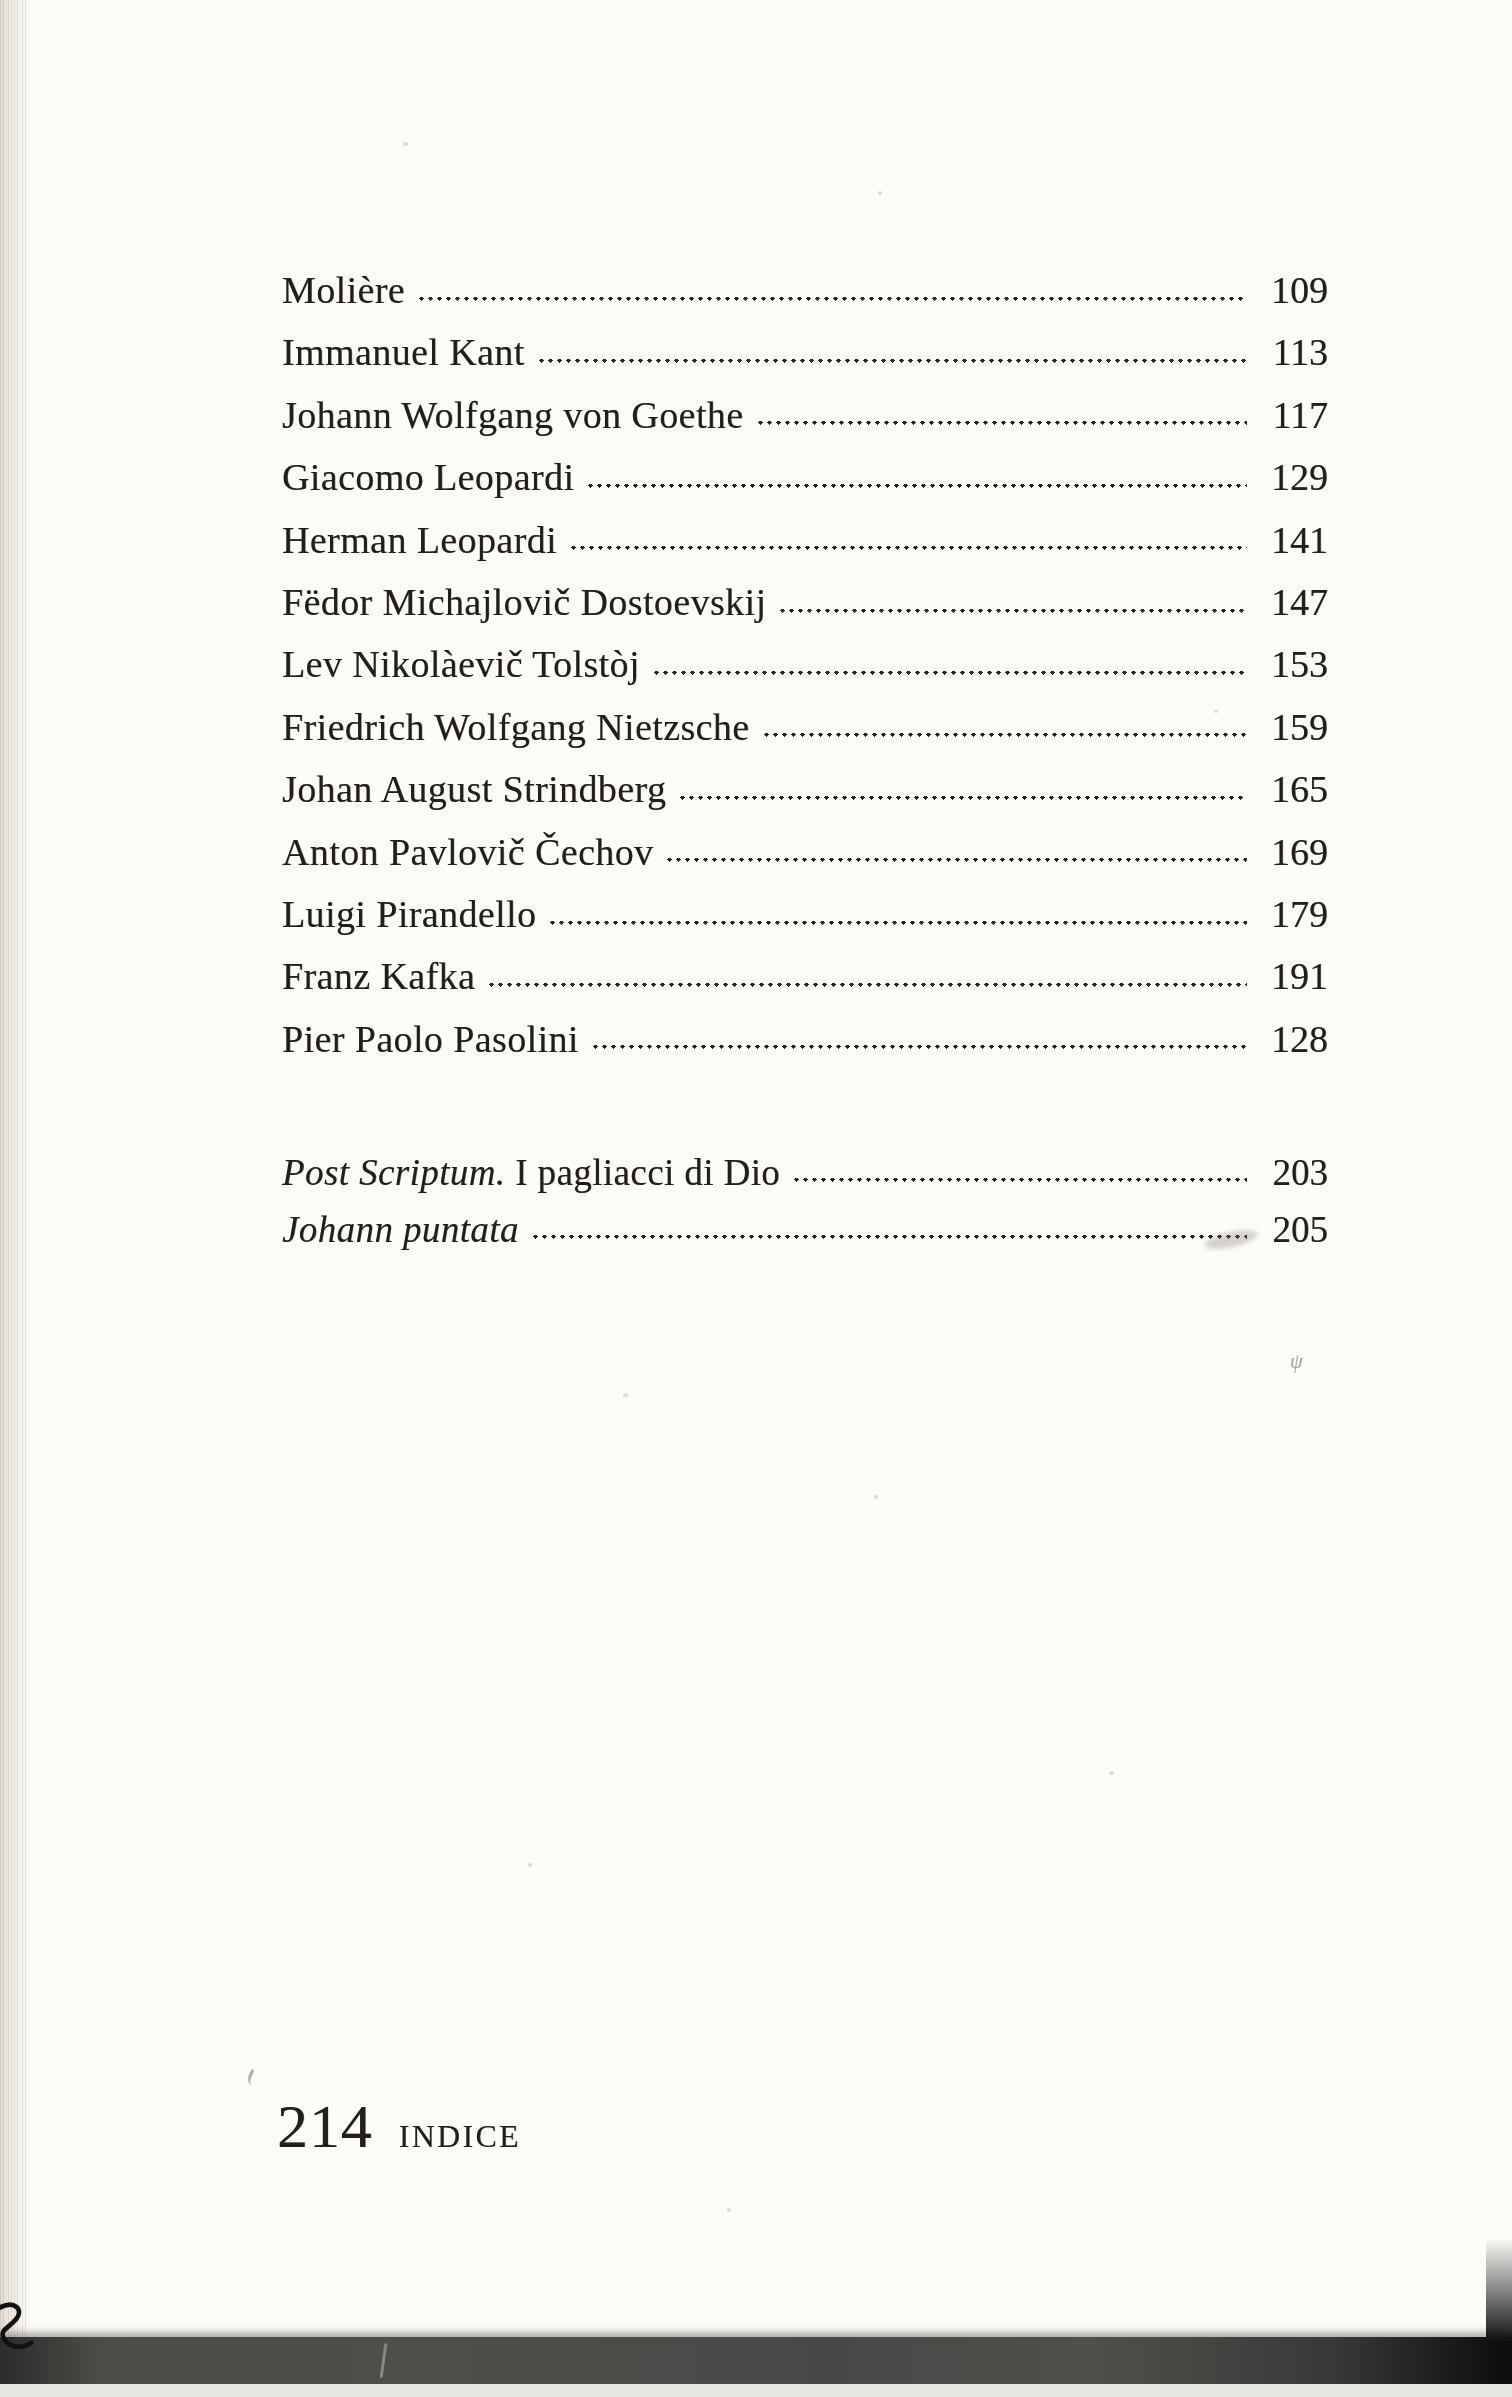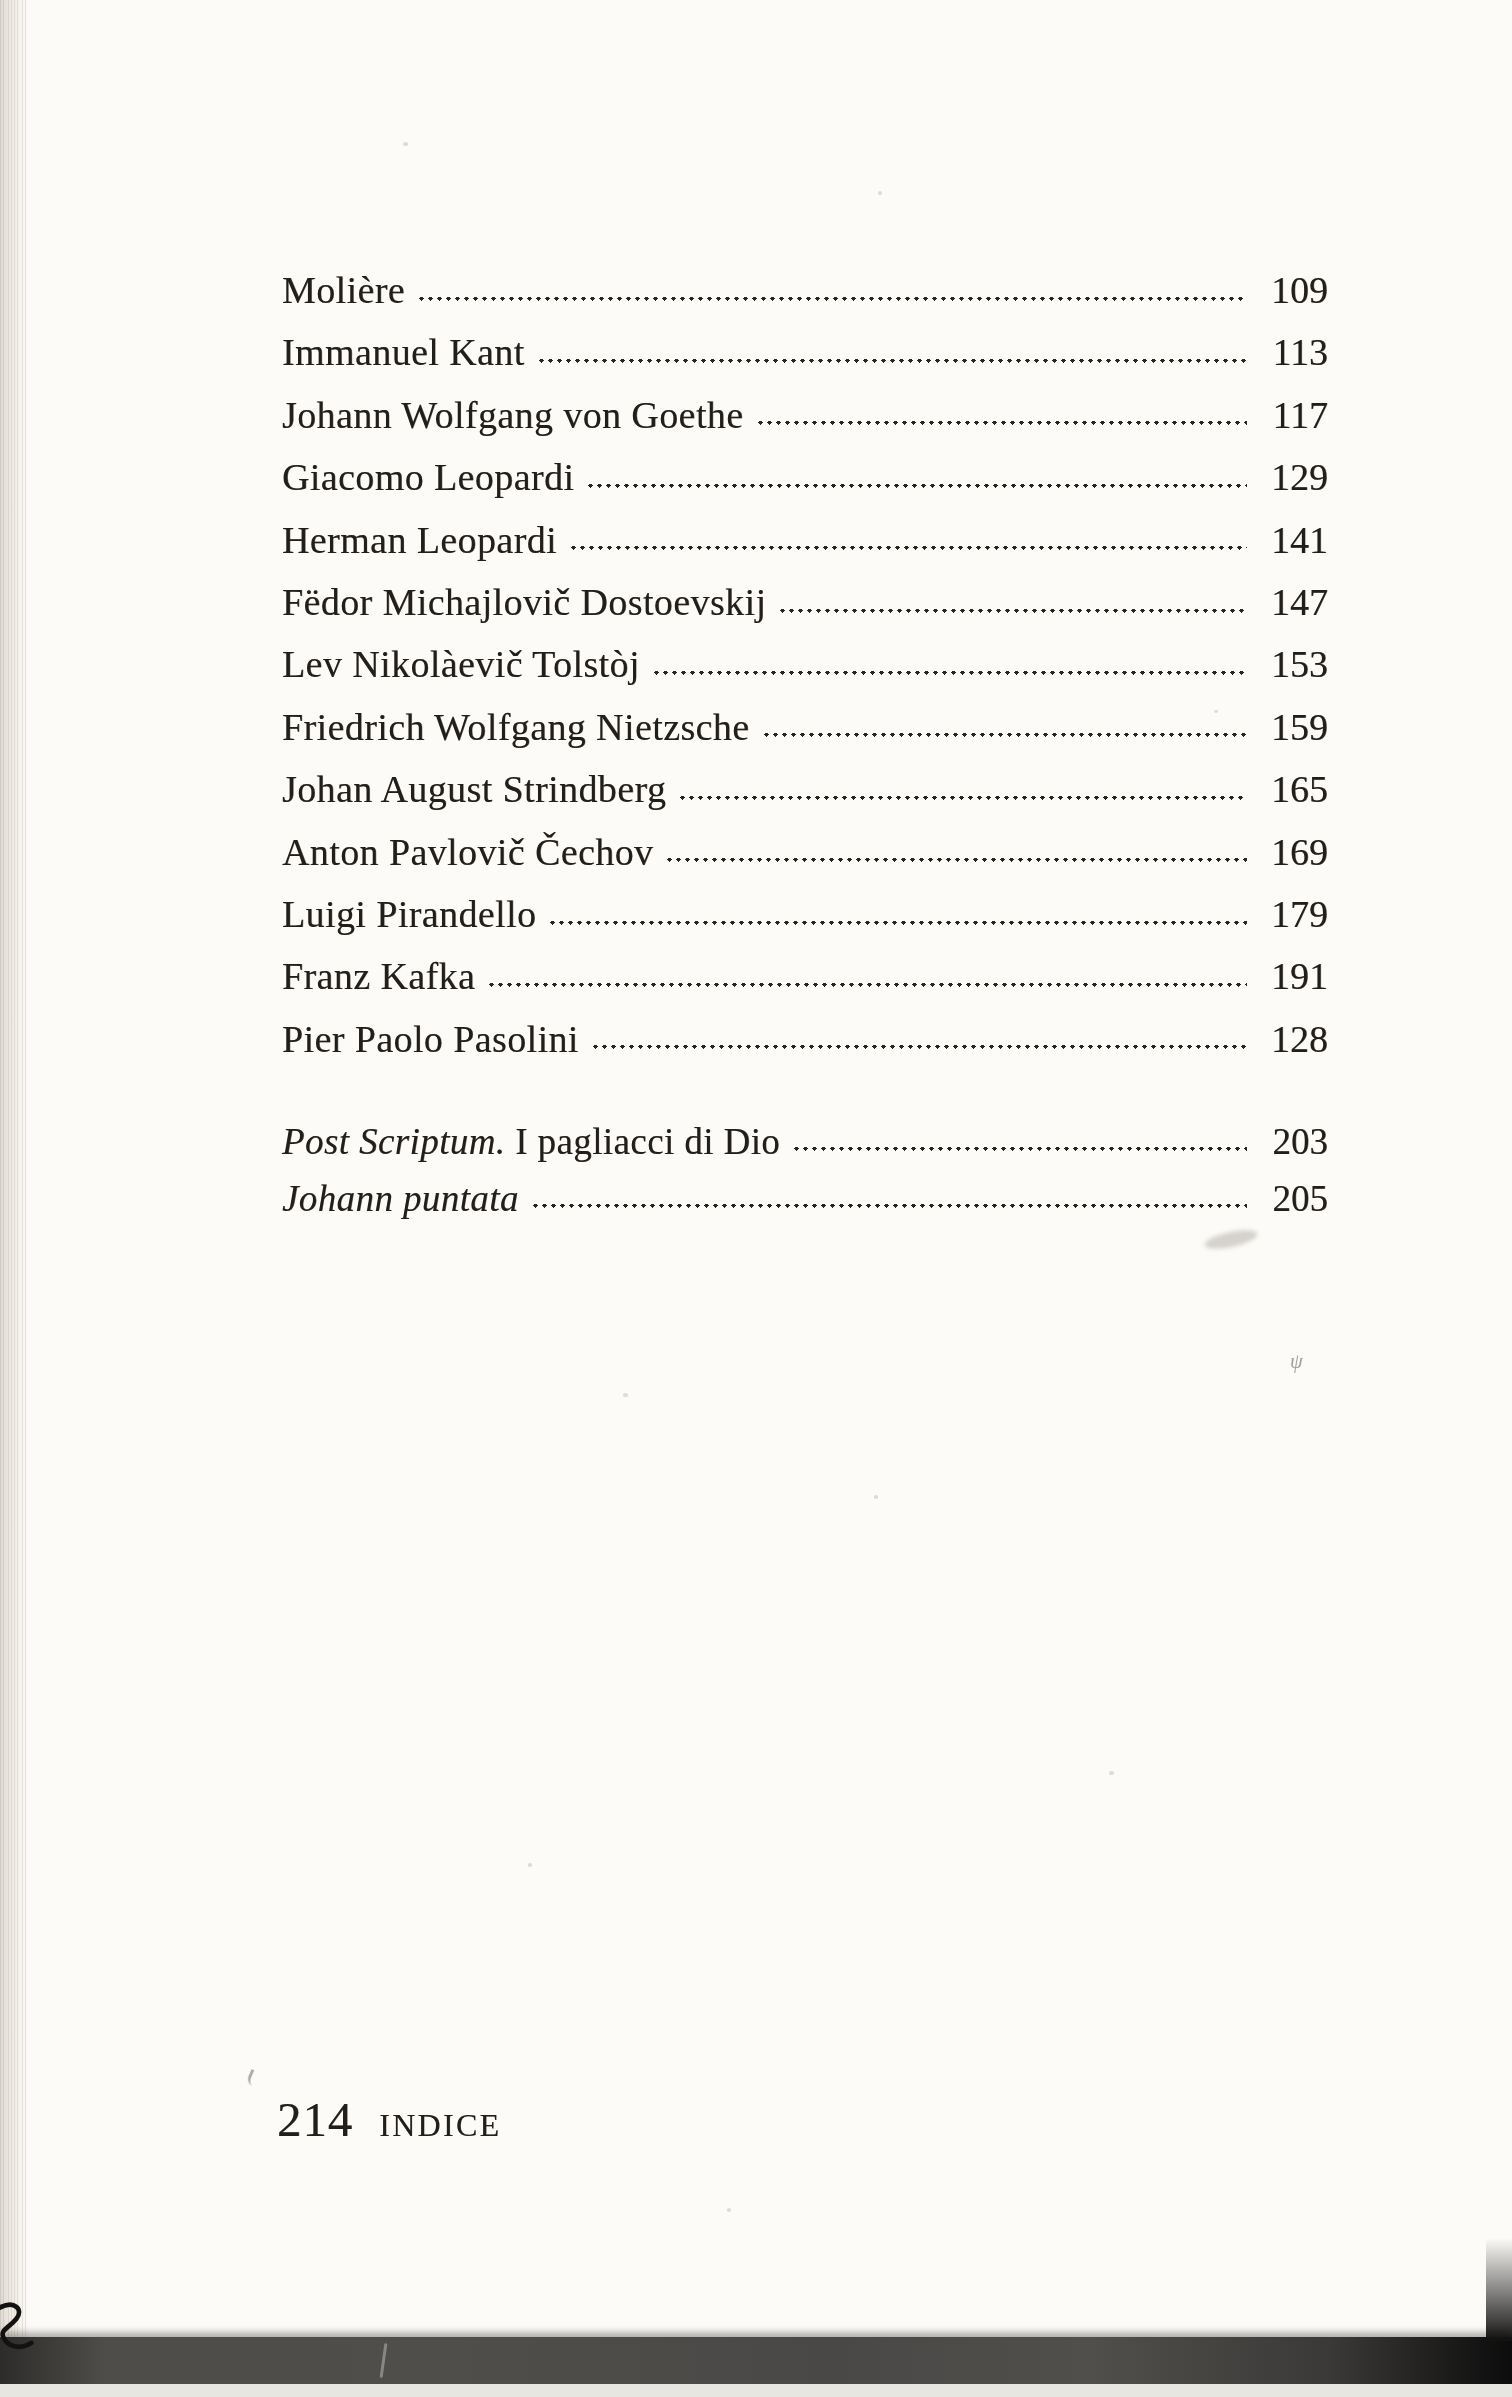--- a/index.html
+++ b/index.html
@@ -39,29 +39,29 @@
     background-image: radial-gradient(2.1px 2.1px at 4.5px 4.8px, #2a251f 97%, rgba(0,0,0,0) 100%);
     background-size:9px 9.3px;
     background-repeat:repeat-x;
     background-position:left bottom;
   }
   .pagenum {
     flex:0 0 67px; width:67px; text-align:right; white-space:nowrap;
     text-shadow:0.4px 0.4px 0.6px rgba(35,28,20,0.5);
   }
 
-  .ps-section { margin-top:61px; }
+  .ps-section { margin-top:92px; }
   .ps-section .toc-row { margin-bottom:16px; font-size:37px; }
   .italic { font-style:italic; }
 
   .page-footer {
     position:absolute; left:277px; top:2091px;
     display:flex; align-items:baseline;
   }
-  .folio { font-size:49px; letter-spacing:0.9px; text-shadow:0.4px 0.4px 0.6px rgba(35,28,20,0.5); }
+  .folio { font-size:62px; letter-spacing:0.9px; text-shadow:0.4px 0.4px 0.6px rgba(35,28,20,0.5); }
   .folio-label { font-size:32px; margin-left:26px; letter-spacing:2.3px; text-shadow:0.3px 0.3px 0.5px rgba(35,28,20,0.45); }
 
   
   .scan-band {
     position:absolute; left:0; right:0; bottom:0; height:47px;
     background:linear-gradient(90deg,
       #2e2c2a 0%, #4f4d4a 7%, #504e4b 30%, #4a4846 55%,
       #514f4c 72%, #3b3937 88%, #0c0c0c 100%);
     box-shadow:0 -4.7px 6.5px rgba(90,87,82,0.45);
   }

